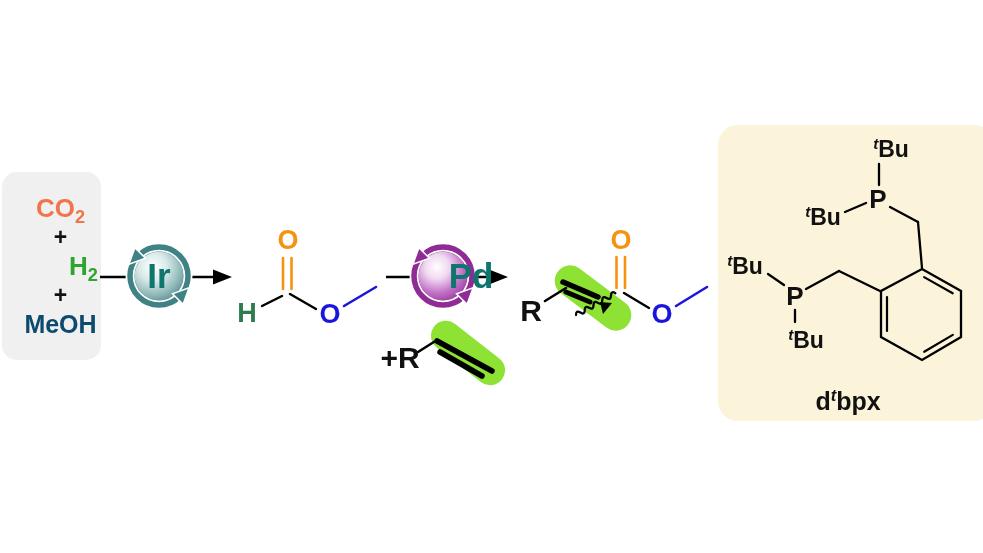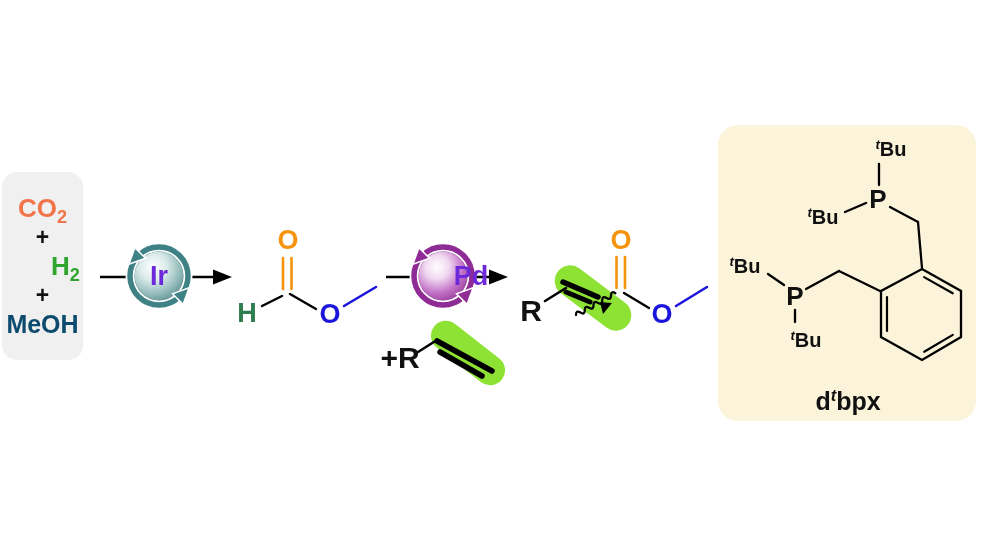--- a/index.html
+++ b/index.html
@@ -1,39 +1,39 @@
 <!DOCTYPE html>
 <html><head>
 <meta charset="utf-8">
 <style>
   html,body { margin:0; padding:0; background:#ffffff; }
   #canvas {
     position:relative; width:983px; height:553px; overflow:hidden;
     background:#ffffff;
     font-family:"Liberation Sans", sans-serif;
   }
-  .box { position:absolute; z-index:1; }
+  .box { position:absolute; z-index:1;padding-left:18px; }
   #reagent-box {
     left:2px; top:172px; width:81px; height:188px;
     background:#F0F0F0; border-radius:15px;
     display:flex; flex-direction:column; align-items:center; justify-content:center;
     gap:6px; font-weight:700; font-size:26px; line-height:1.05;
   }
   #ligand-box {
     left:718px; top:125px; width:258px; height:296px;
     background:#FBF4DB; border-radius:20px;
   }
   #bond-layer { position:absolute; left:0; top:0; z-index:2; }
   #label-layer { position:absolute; left:0; top:0; width:983px; height:553px; z-index:3; pointer-events:none; }
   .lbl { position:absolute; transform:translate(-50%,-50%); font-weight:700; white-space:nowrap; color:#111; }
   .a27 { font-size:27px; }
   .a26 { font-size:26px; }
   .r30 { font-size:30px; }
-  .cat { font-size:27px; color:#6d28d9; }
-  .tbu { font-size:20px; }
+  .cat { font-size:35px; color:#0f766e; }
+  .tbu { font-size:23px; }
   .cap { font-size:25px;text-align:center; }
   .orange { color:#F5930D; }
   .blue   { color:#1B15DB; }
   .greenH { color:#2E7D4F; }
   .co2    { color:#F2744B; }
   .h2     { color:#2FA52F;margin-left:46px; }
   .meoh   { color:#0c4a6e; font-size:25px; }
   .plus   { color:#111; font-size:23px; line-height:0.8; }
   sub { font-size:70%; line-height:0; }
   sup.t { font-style:italic; font-size:66%; }

